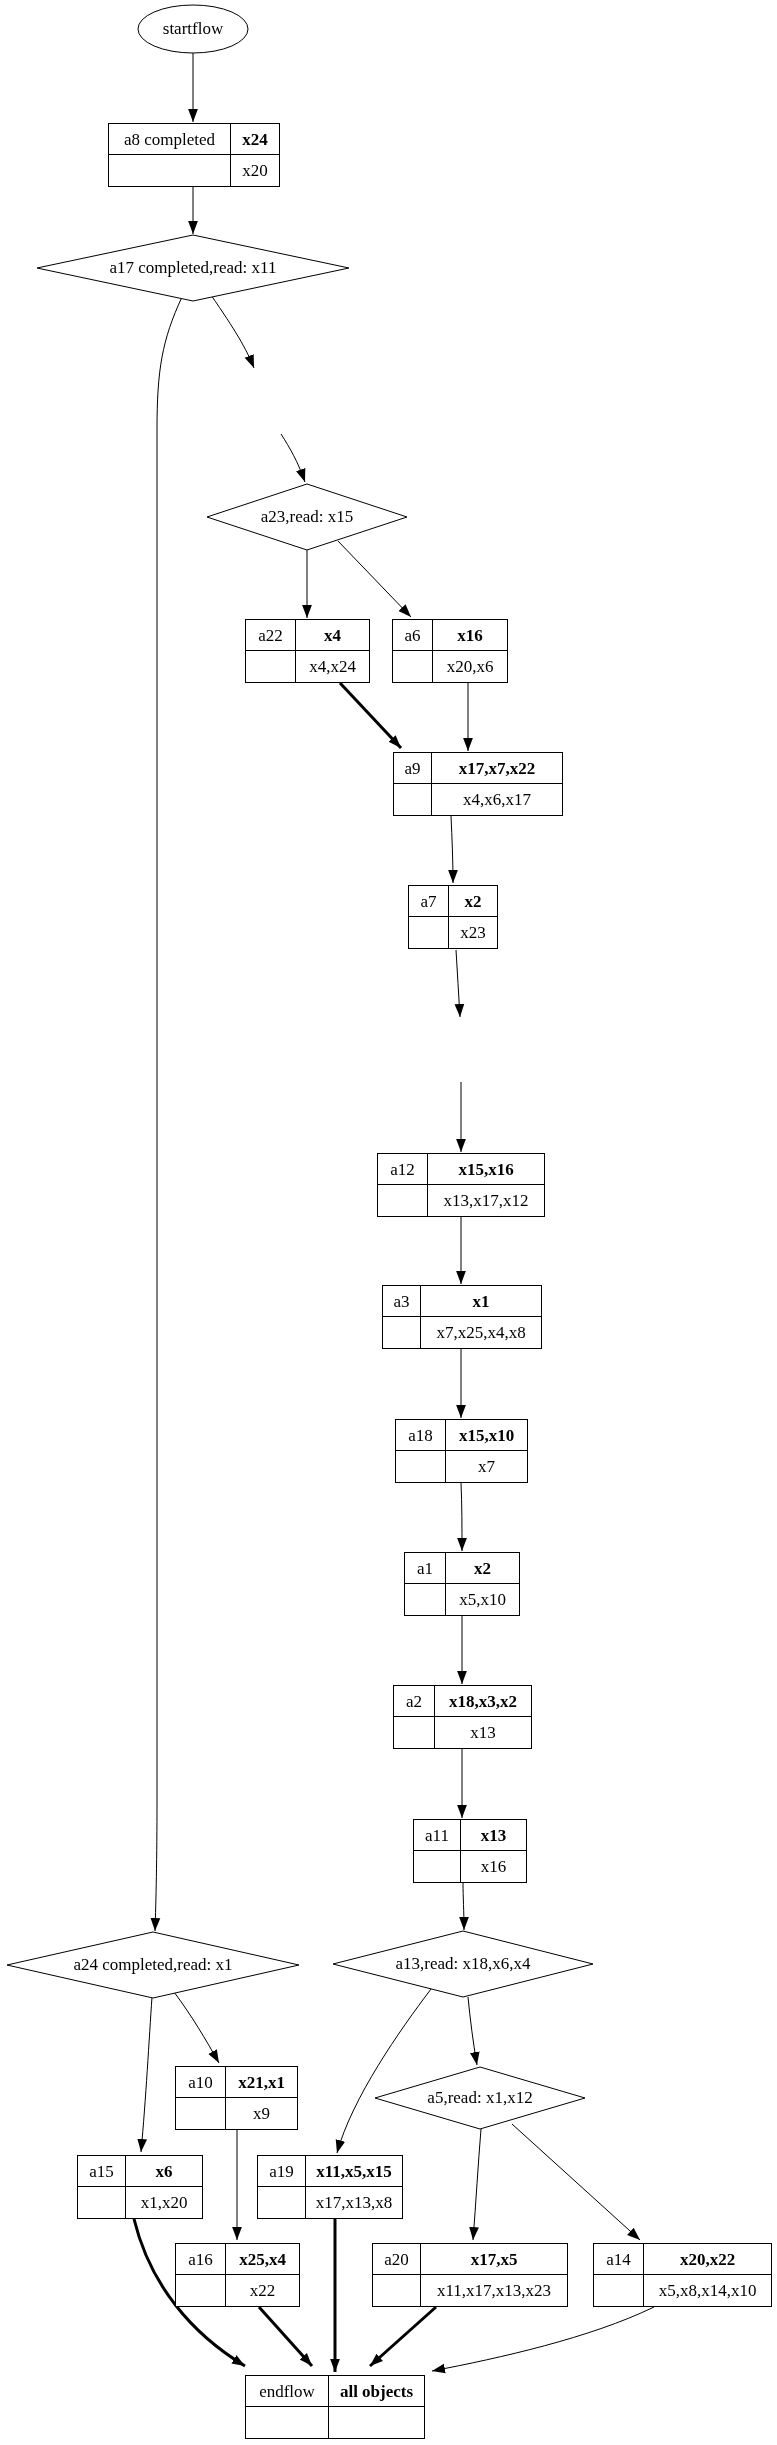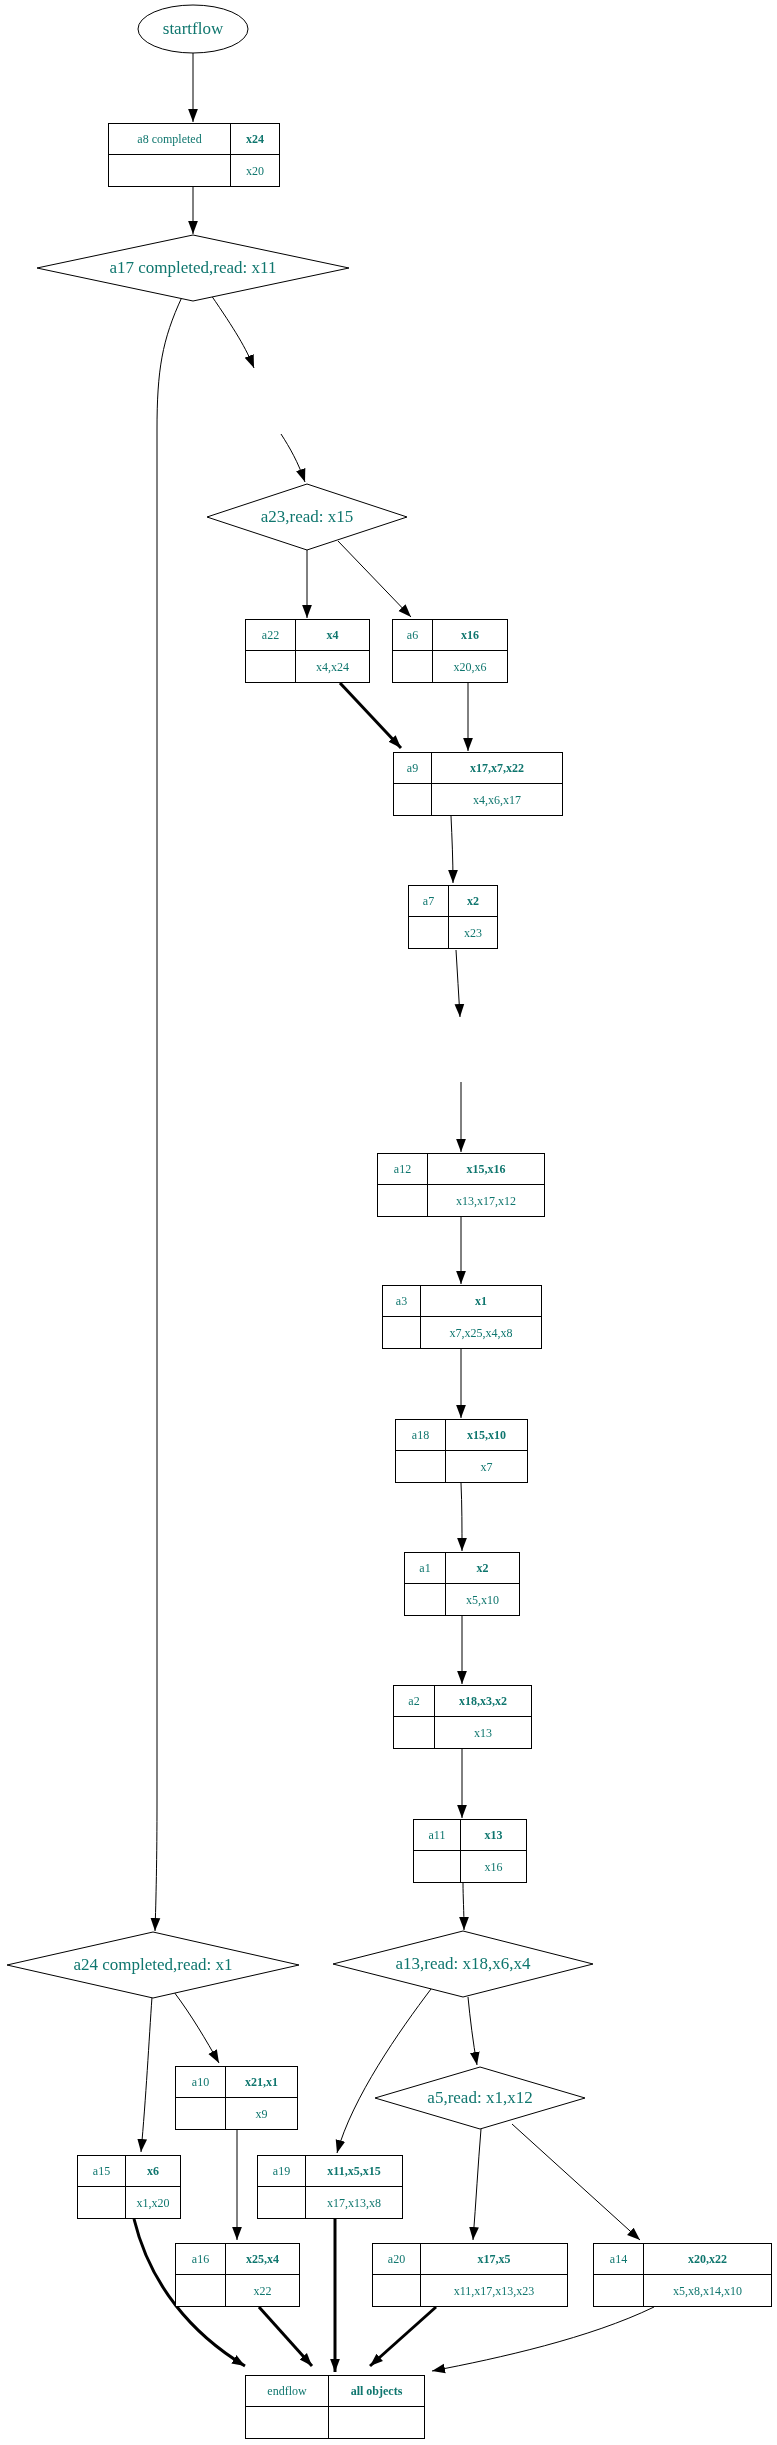--- a/index.html
+++ b/index.html
@@ -1,33 +1,33 @@
 <!DOCTYPE html>
 <html><head>
 <meta charset="utf-8">
 <style>
   html,body{margin:0;padding:0;background:#ffffff;}
   #canvas{
     position:relative;
     width:777px;height:2445px;
     background:#ffffff;
     font-family:"Liberation Serif","DejaVu Serif",serif;
-    color:#0f766e;
+    color:#000000;
   }
   #edges{position:absolute;left:0;top:0;}
   .record{
     position:absolute;
     display:grid;
     grid-template-columns:var(--lw) 1fr;
     grid-template-rows:1fr 1fr;
     height:64px;
     box-sizing:border-box;
     border:1px solid #000;
     background:#fff;
-    font-size:12px;
+    font-size:17px;
     line-height:1;
   }
   .record .cell{
     display:flex;align-items:center;justify-content:center;
     box-sizing:border-box;
     white-space:nowrap;
     overflow:hidden;
   }
   .record .c-name{border-right:1px solid #000;border-bottom:1px solid #000;}
   .record .c-top{border-bottom:1px solid #000;font-weight:bold;}
@@ -181,21 +181,21 @@
     <div class="cell c-bottom">x16</div>
   </div>
 
   <div class="record" style="left:175px;top:2066px;width:123px;--lw:50px;">
     <div class="cell c-name">a10</div>
     <div class="cell c-top">x21,x1</div>
     <div class="cell c-blank"></div>
     <div class="cell c-bottom">x9</div>
   </div>
 
-  <div class="record" style="left:77px;top:2155px;width:104px;--lw:48px;">
+  <div class="record" style="left:77px;top:2155px;width:126px;--lw:48px;">
     <div class="cell c-name">a15</div>
     <div class="cell c-top">x6</div>
     <div class="cell c-blank"></div>
     <div class="cell c-bottom">x1,x20</div>
   </div>
 
   <div class="record" style="left:257px;top:2155px;width:146px;--lw:48px;">
     <div class="cell c-name">a19</div>
     <div class="cell c-top">x11,x5,x15</div>
     <div class="cell c-blank"></div>

